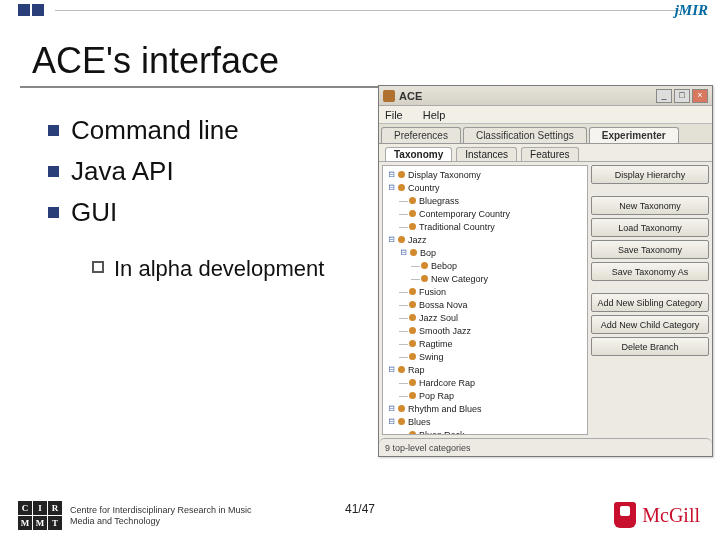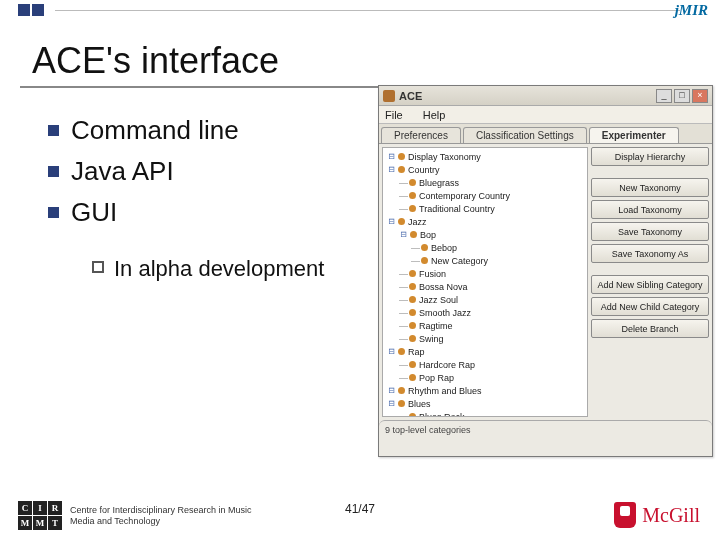--- a/index.html
+++ b/index.html
@@ -133,20 +133,25 @@
   </div>
   <div class="menubar">
     <span>File</span>
     <span>Help</span>
   </div>
   <div class="tabsrow">
     <div class="tab">Preferences</div>
     <div class="tab">Classification Settings</div>
     <div class="tab active">Experimenter</div>
   </div>
+  <div class="subtabsrow">
+    <div class="subtab active">Taxonomy</div>
+    <div class="subtab">Instances</div>
+    <div class="subtab">Features</div>
+  </div>
   <div class="appbody">
     <div class="tree" id="tree">
         <div class="node ind0">
           <span class="tw">⊟</span>
           <span class="dot"></span>
           <span>Display Taxonomy</span>
         </div>
         <div class="node ind0">
           <span class="tw">⊟</span>
           <span class="dot"></span>

